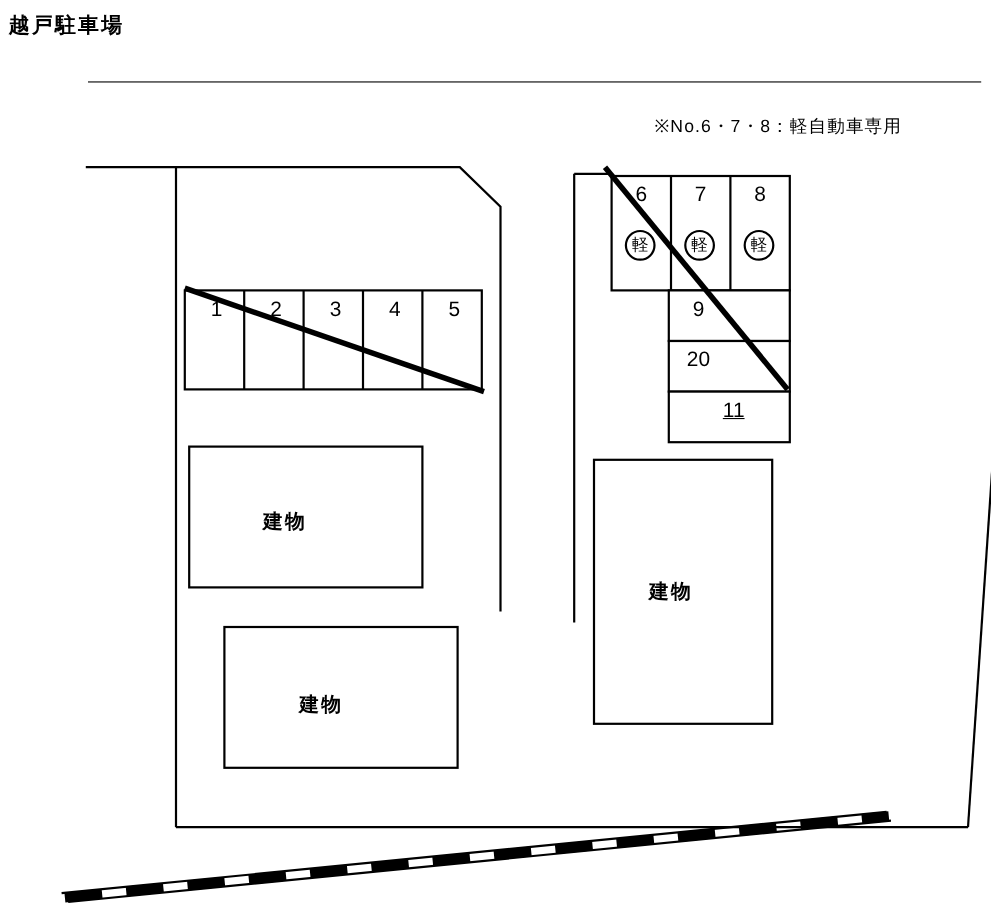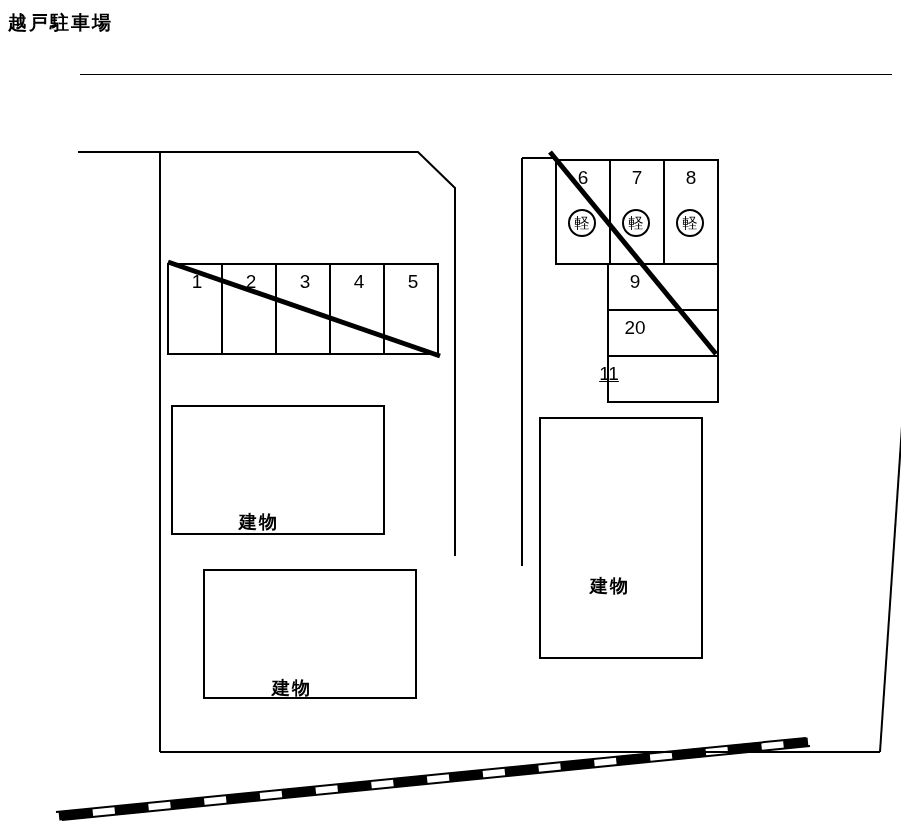--- a/index.html
+++ b/index.html
@@ -67,30 +67,30 @@
     font-size: 15px;
     line-height: 24px;
     text-align: center;
   }
   .bldg-label {
     position: absolute;
     font-size: 18px;
     font-weight: bold;
     letter-spacing: 2px;
     white-space: nowrap;
-    margin-top: 48px;
   }
 </style>
 </head>
 <body>
 
 <div id="page">
 
   <div id="title">越戸駐車場</div>
   <div id="title-rule"></div>
+  <div id="note">※No.6・7・8：軽自動車専用</div>
 
   <svg id="map" viewBox="0 0 901 824">
 
     <g fill="none" stroke="#000000" stroke-width="2">
       <path d="M 78 152 L 418 152 L 455 188 L 455 556"></path>
       <path d="M 160 152 L 160 752"></path>
       <path d="M 160 752 L 880 752"></path>
     </g>
 
     <g fill="none" stroke="#000000" stroke-width="2">
@@ -139,21 +139,21 @@
   <div class="stall-label" style="left:237px; top:272px; width:28px;">2</div>
   <div class="stall-label" style="left:291px; top:272px; width:28px;">3</div>
   <div class="stall-label" style="left:345px; top:272px; width:28px;">4</div>
   <div class="stall-label" style="left:399px; top:272px; width:28px;">5</div>
 
   <div class="stall-label" style="left:569px; top:168px; width:28px;">6</div>
   <div class="stall-label" style="left:623px; top:168px; width:28px;">7</div>
   <div class="stall-label" style="left:677px; top:168px; width:28px;">8</div>
   <div class="stall-label" style="left:621px; top:272px; width:28px;">9</div>
   <div class="stall-label" style="left:618px; top:318px; width:34px;">20</div>
-  <div class="stall-label" style="left:592px; top:364px; width:34px;text-decoration:underline;">11</div>
+  <div class="stall-label" style="left:650px; top:364px; width:34px;text-decoration:underline;">11</div>
 
   <div class="kei-badge" style="left:568px; top:209px;">軽</div>
   <div class="kei-badge" style="left:622px; top:209px;">軽</div>
   <div class="kei-badge" style="left:676px; top:209px;">軽</div>
 
   <div class="bldg-label" style="left:239px; top:462px;">建物</div>
   <div class="bldg-label" style="left:272px; top:628px;">建物</div>
   <div class="bldg-label" style="left:590px; top:526px;">建物</div>
 
 </div>

